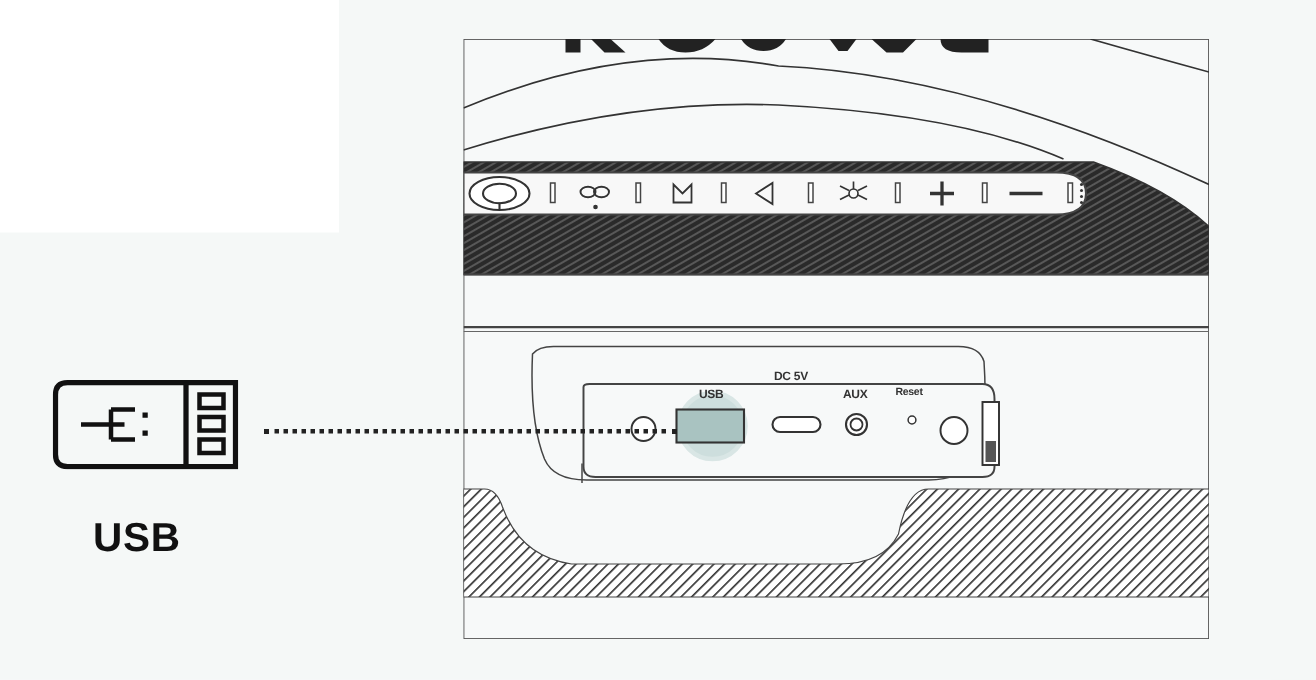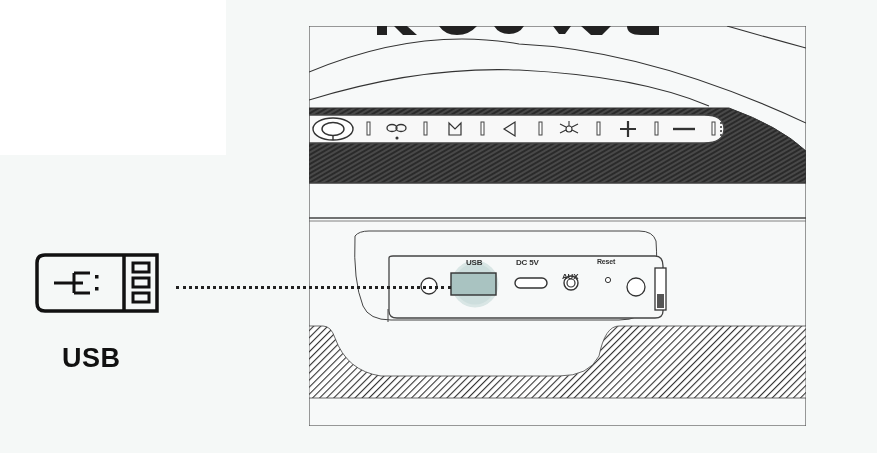--- a/index.html
+++ b/index.html
@@ -149,17 +149,17 @@
     <circle cx="299" cy="254" r="2.6" fill="#fff" stroke="#333" stroke-width="1"></circle>
 
     <circle cx="327" cy="261" r="9" fill="#fff" stroke="#333" stroke-width="1.3"></circle>
 
     <rect x="346" y="242" width="11" height="42" fill="#fff" stroke="#333" stroke-width="1.3"></rect>
     <rect x="348" y="268" width="7" height="14" fill="#555"></rect>
   </svg>
 </div>
 
 <span class="port-label" style="left:466px; top:258px;">USB</span>
-<span class="port-label" style="left:516px; top:258px;text-align:right;">DC 5V</span>
-<span class="port-label" style="left:562px; top:272px;">AUX</span>
+<span class="port-label" style="left:516px; top:246px;text-align:right;">DC 5V</span>
+<span class="port-label" style="left:562px; top:258px;">AUX</span>
 <span class="port-label" style="left:597px; top:258px; font-size:7px;">Reset</span>
 
 <div class="leader-line"></div>
 
 </body></html>

